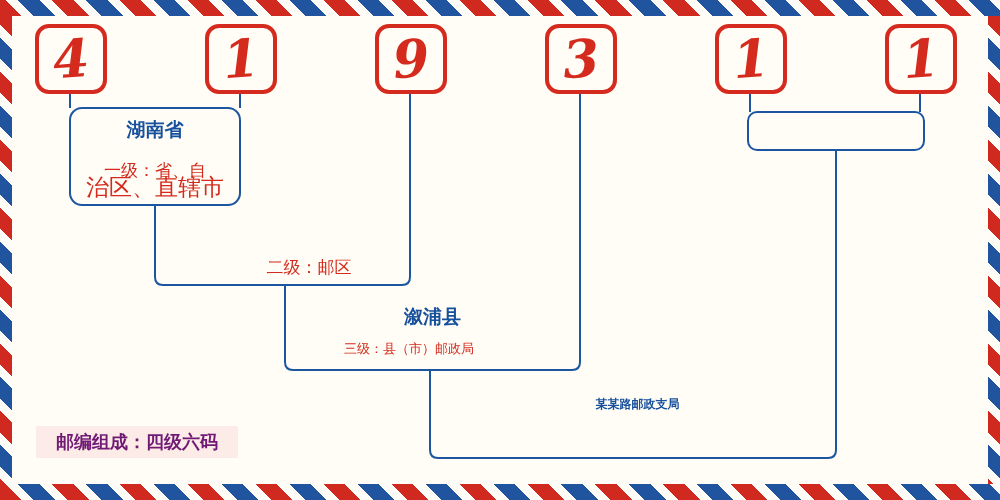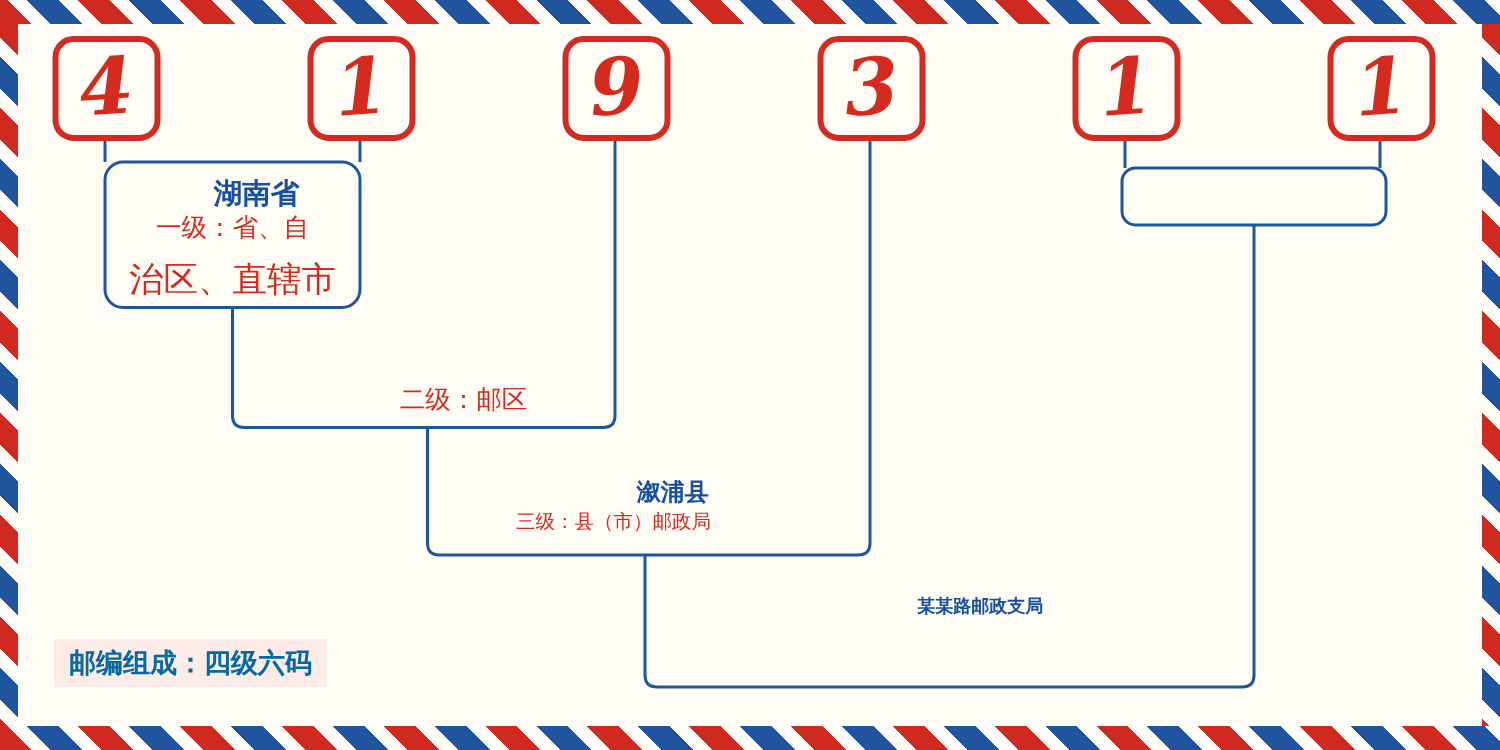--- a/index.html
+++ b/index.html
@@ -24,27 +24,27 @@
   }
   .digit{
     font-family:"DejaVu Serif","Liberation Serif",serif;
     font-style:italic;font-weight:bold;font-size:52px;color:#d42b1e;
     transform:rotate(-4deg);line-height:1;
   }
 
   svg.lines{position:absolute;top:0;left:0;width:1000px;height:500px;}
 
   .lbl{position:absolute;text-align:center;line-height:1.45;}
-  .blue-bold{color:#17509c;font-weight:bold;margin-left:16px;}
+  .blue-bold{color:#17509c;font-weight:bold;}
   .red-text{color:#d42b1e;}
 
   .note{
     position:absolute;left:36px;top:426px;
-    color:#0369a1;font-weight:bold;font-size:18px;
-    background:#fcebe6;padding:4px 10px;border-radius:1px;
+    color:#701a75;font-weight:bold;font-size:18px;
+    background:#fcebe6;padding:4px 20px;border-radius:1px;
   }
 </style>
 </head>
 <body>
 
 <div class="canvas">
 
   <svg class="lines" viewBox="0 0 1000 500">
     <g fill="none" stroke="#1c56a0" stroke-width="2">
 
@@ -75,26 +75,26 @@
     <span class="digit">3</span>
   </div>
   <div class="digit-box" style="left:715px">
     <span class="digit">1</span>
   </div>
   <div class="digit-box" style="left:885px">
     <span class="digit">1</span>
   </div>
 
   <div class="lbl blue-bold" style="left:70px;top:116px;width:170px;font-size:19px">湖南省</div>
-  <div class="lbl red-text" style="left:70px;top:140px;width:170px;font-size:17px">一级：省、自</div>
+  <div class="lbl red-text" style="left:70px;top:158px;width:170px;font-size:17px">一级：省、自</div>
   <div class="lbl red-text" style="left:70px;top:171px;width:170px;font-size:23px">治区、直辖市</div>
 
   <div class="lbl red-text" style="left:155px;top:255px;width:308px;font-size:17px">二级：邮区</div>
 
-  <div class="lbl blue-bold" style="left:285px;top:316px;width:295px;font-size:16px">溆浦县</div>
+  <div class="lbl blue-bold" style="left:285px;top:303px;width:295px;font-size:19px">溆浦县</div>
   <div class="lbl red-text" style="left:285px;top:340px;width:248px;font-size:13px">三级：县（市）邮政局</div>
 
   <div class="lbl blue-bold" style="left:430px;top:396px;width:415px;font-size:12px">某某路邮政支局</div>
 
 
   <div class="note">邮编组成：四级六码</div>
 
   <div class="stripe left"></div>
   <div class="stripe right"></div>
   <div class="stripe top"></div>

